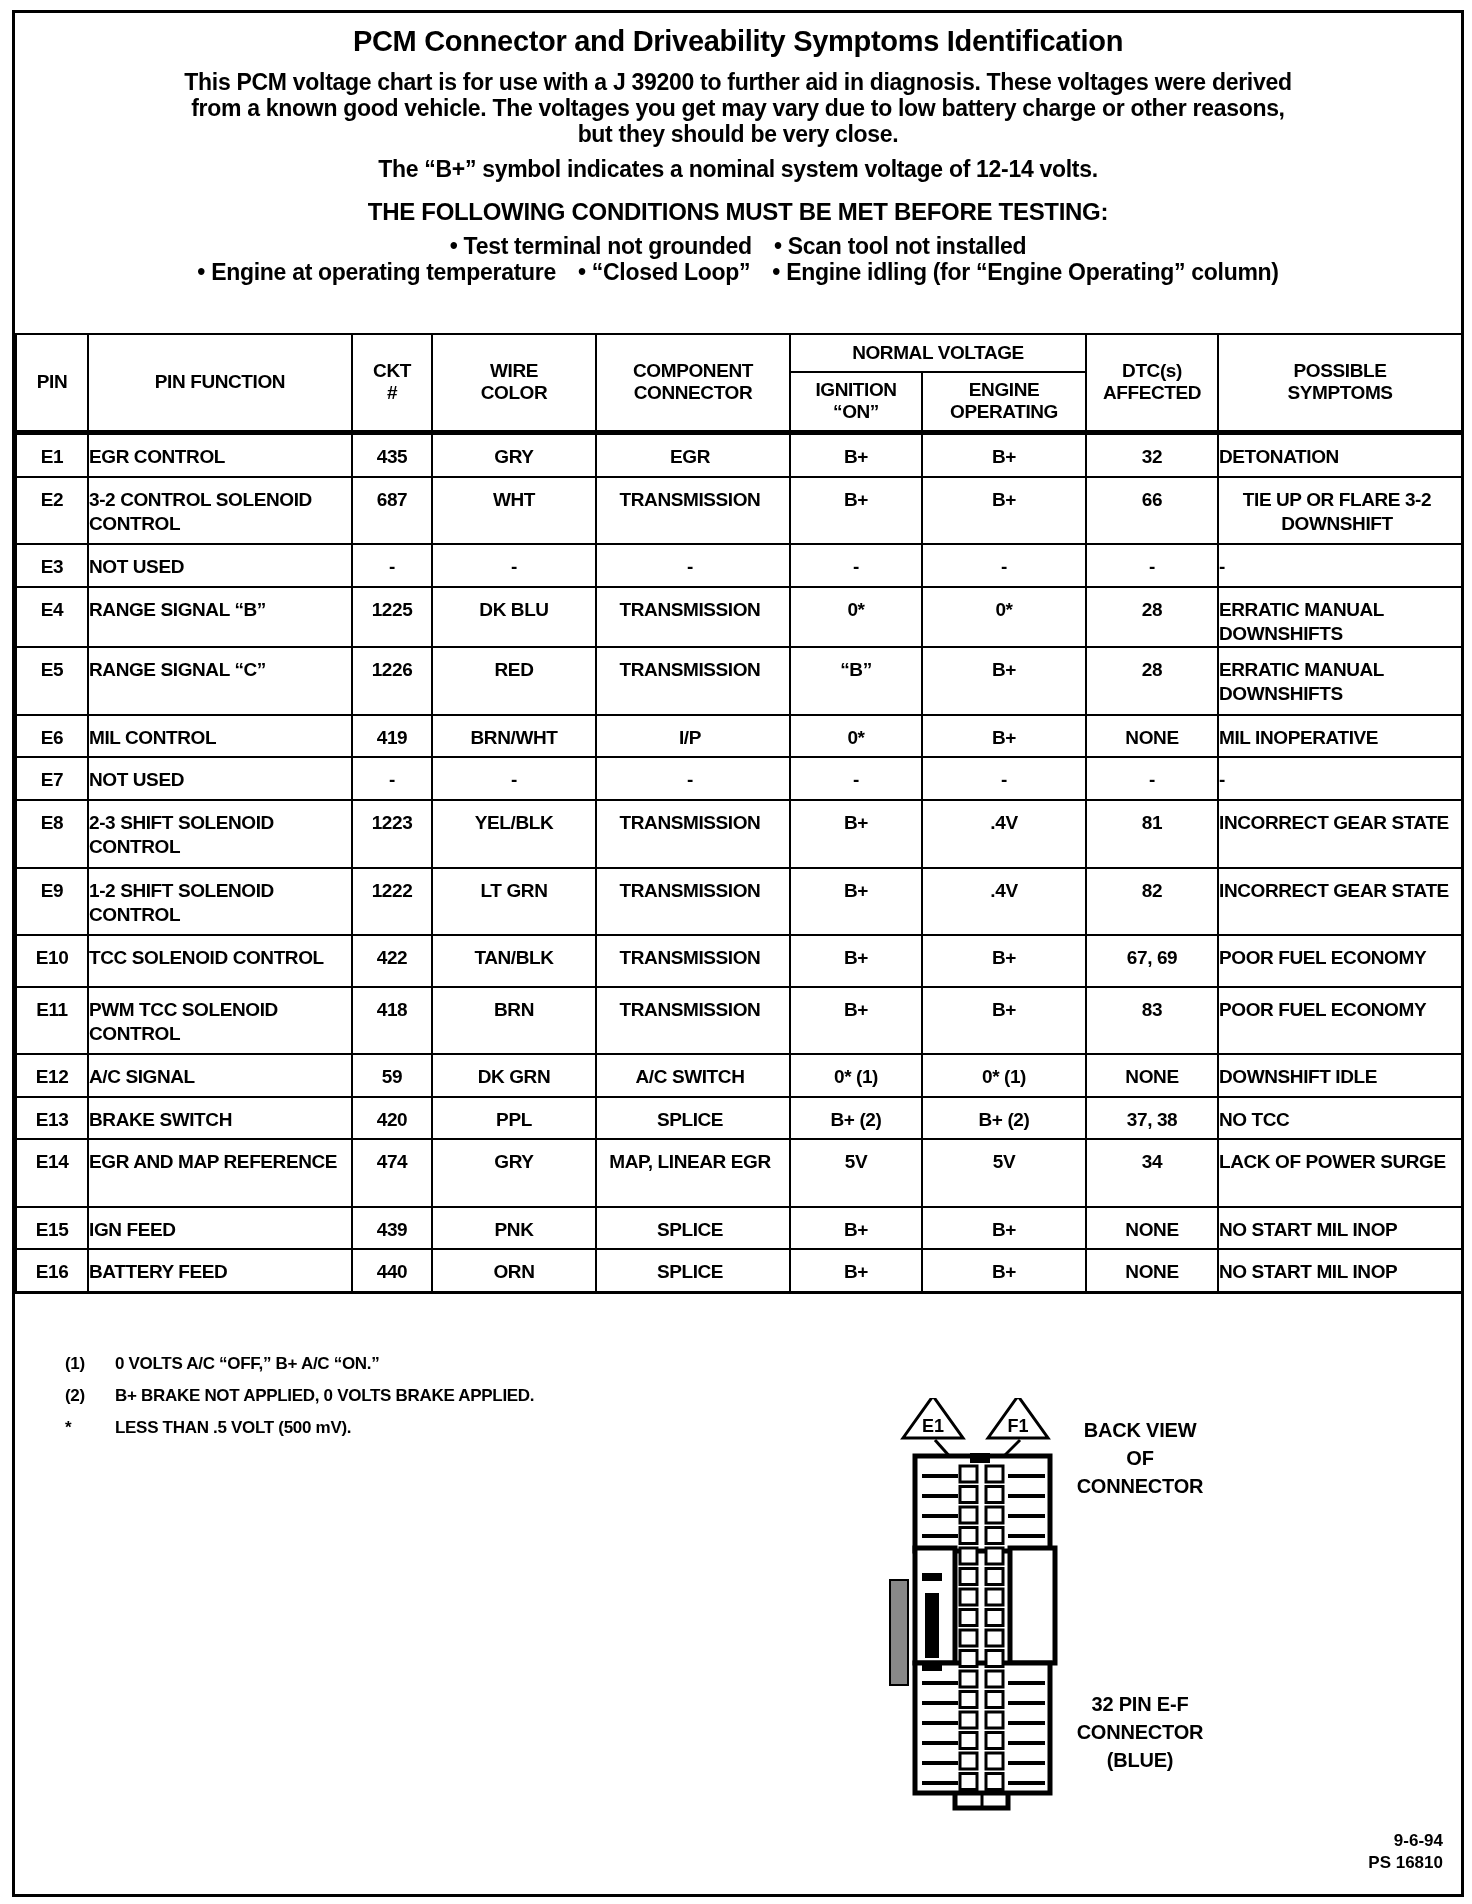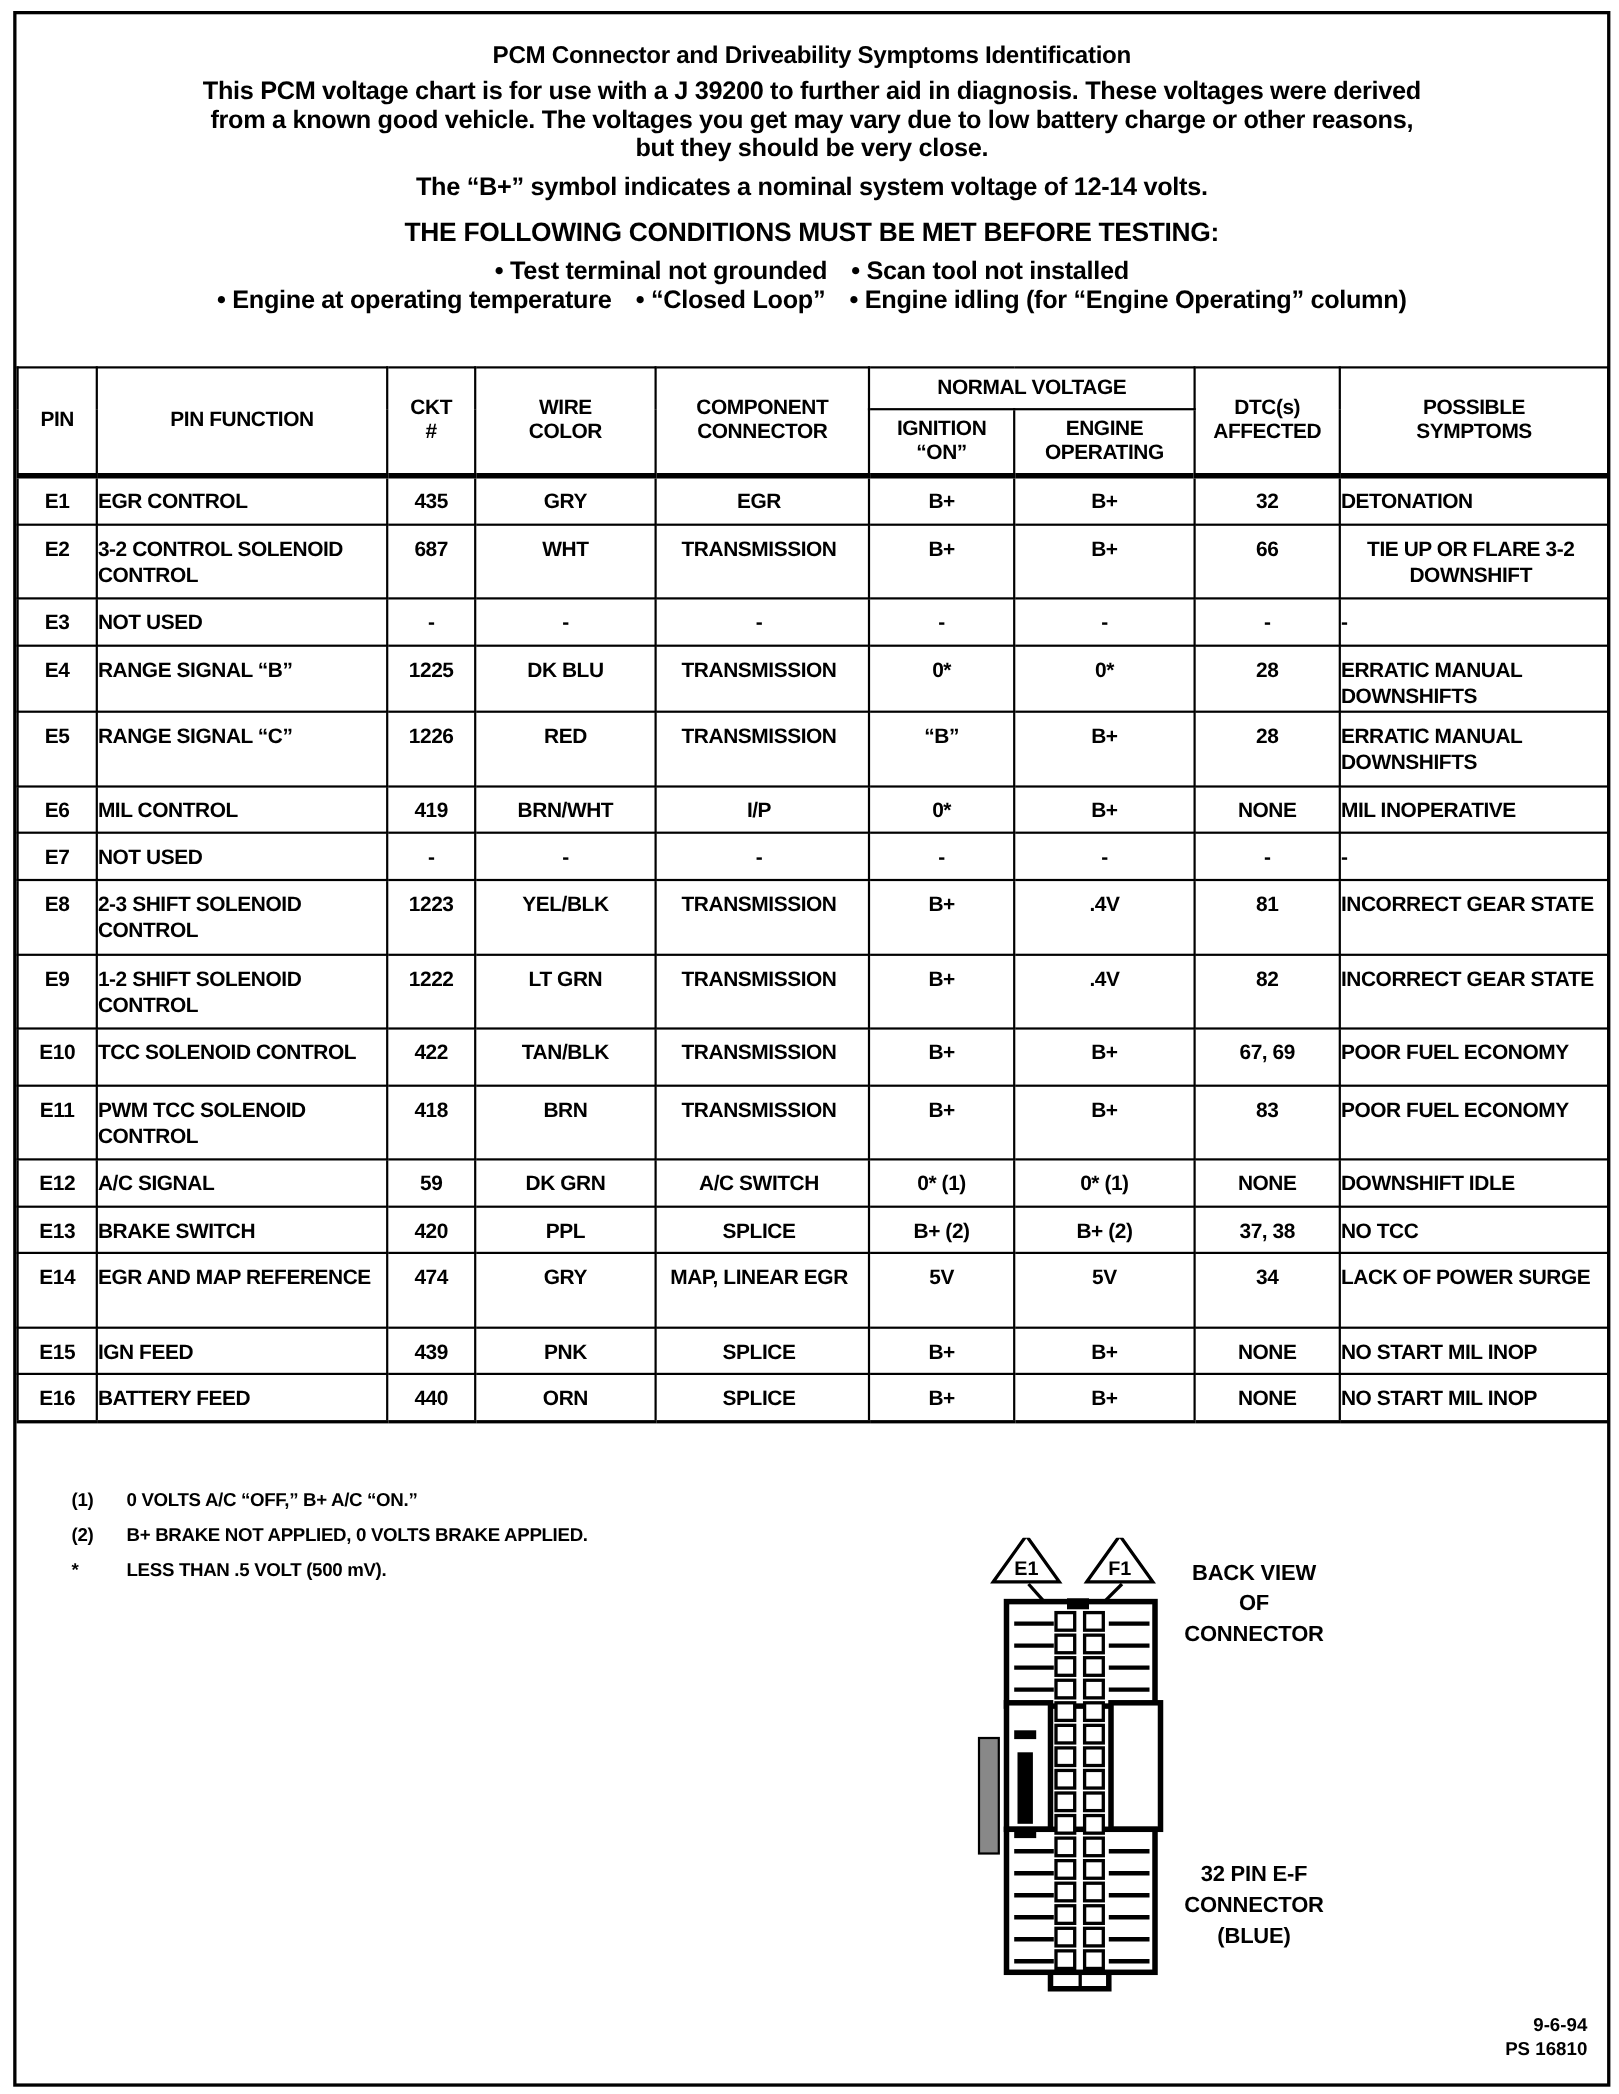--- a/index.html
+++ b/index.html
@@ -1,21 +1,21 @@
 <!DOCTYPE html>
 <html><head>
 <meta charset="utf-8">
 <style>
   html, body { margin: 0; padding: 0; background: #ffffff; }
   body { width: 1472px; height: 1904px; position: relative; overflow: hidden;
          font-family: "Liberation Sans", "DejaVu Sans", sans-serif; color: #000; }
   .frame { position: absolute; left: 12px; top: 10px; width: 1446px; height: 1881px;
            border: 3px solid #000; box-sizing: content-box; }
   .hdr { position: absolute; left: 0; top: 0; width: 1446px; text-align: center; font-weight: bold; }
-  .title { position: absolute; left: 0; width: 100%; top: 24px; font-size: 22px; letter-spacing: -0.3px; }
+  .title { position: absolute; left: 0; width: 100%; top: 12px; font-size: 29px; letter-spacing: -0.3px; }
   .intro { position: absolute; left: 0; width: 100%; top: 56px; font-size: 23px; line-height: 26px; letter-spacing: -0.3px; }
   .bplus { position: absolute; left: 0; width: 100%; top: 143px; font-size: 23px; letter-spacing: -0.3px; }
   .cond-h { position: absolute; left: 0; width: 100%; top: 185px; font-size: 24px; letter-spacing: -0.3px; }
   .cond { position: absolute; left: 0; width: 100%; top: 220px; font-size: 23px; line-height: 26px; letter-spacing: -0.3px; }
   .cond span { margin: 0 8px; }
 
   table.pcm { position: absolute; left: 0; top: 320px; width: 1446px; border-collapse: collapse;
               table-layout: fixed; font-weight: bold; font-size: 19px; letter-spacing: -0.4px; }
   table.pcm th, table.pcm td { border: 2px solid #000; padding: 0; vertical-align: top; }
   table.pcm thead th { text-align: center; vertical-align: middle; font-size: 19px; line-height: 22px; }

